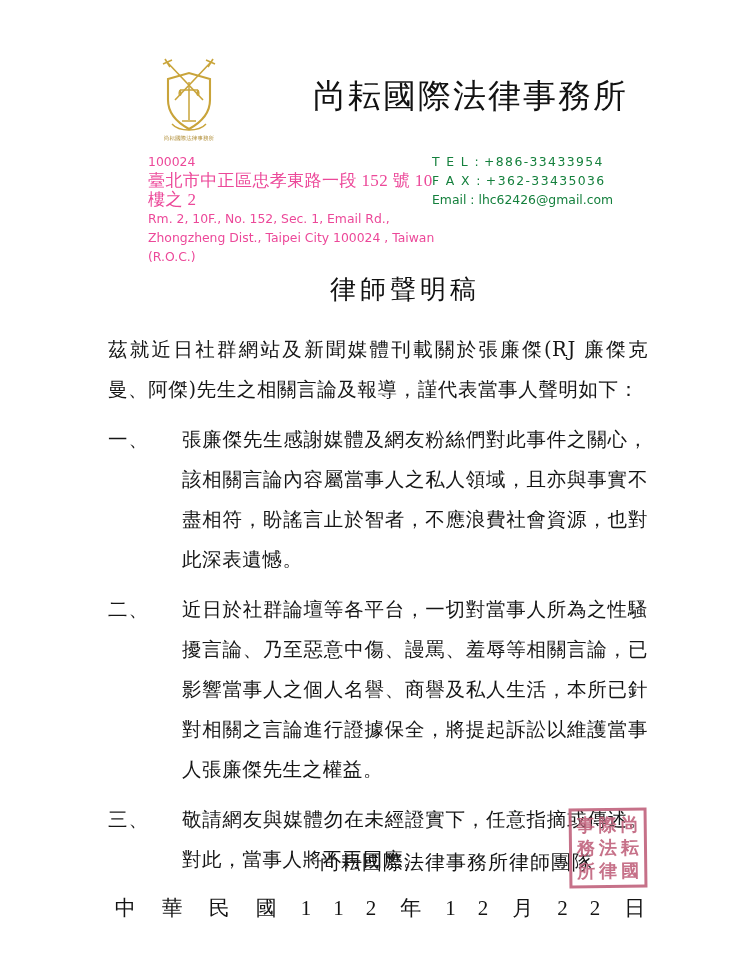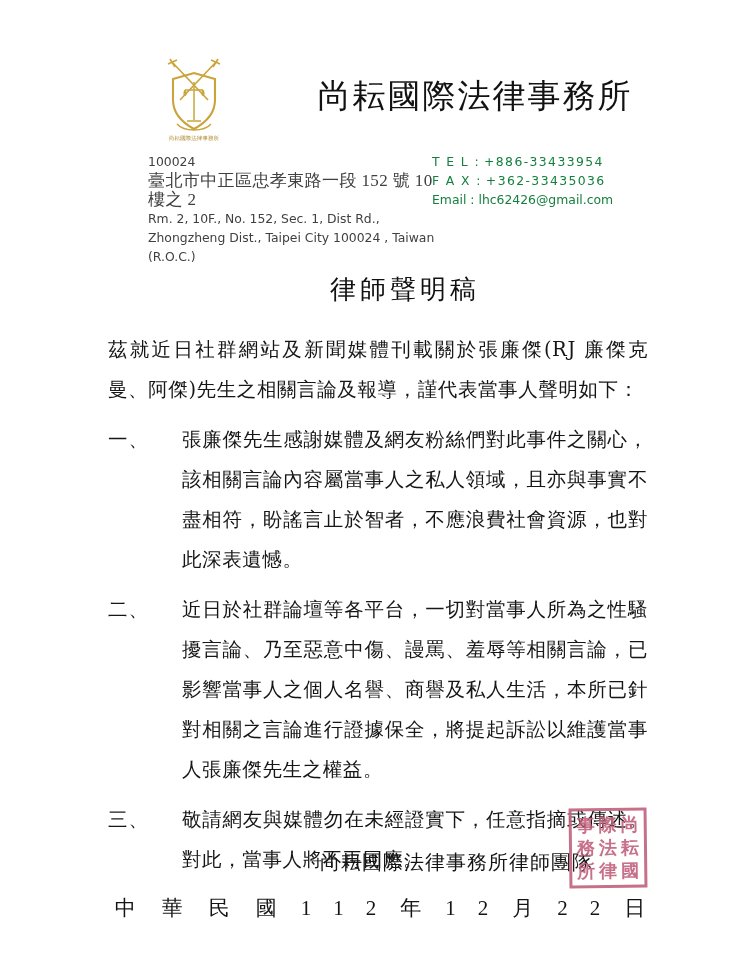--- a/index.html
+++ b/index.html
@@ -20,21 +20,21 @@
 
   
   .letterhead {
     position: absolute;
     left: 0;
     top: 44px;
     width: 628px;
     height: 104px;
     display: flex;
     align-items: center;
-    justify-content: center;
+    justify-content: flex-end;
     padding-left: 150px;
     box-sizing: border-box;
     gap: 48px;
   }
 
   .logo-wrap {
     width: 96px;
     height: 96px;
     position: relative;
     flex: 0 0 auto;
@@ -66,21 +66,21 @@
   }
 
   .address-block {
     position: absolute;
     left: 148px;
     top: 0;
     width: 290px;
     font-family: "DejaVu Sans", "Liberation Sans", sans-serif;
     font-size: 12.4px;
     line-height: 19px;
-    color: #404040;
+    color: #ec4899;
   }
 
   .address-block .zh {
     font-family: Liberation Serif, serif;
     font-size: 17px;
     letter-spacing: 0.4px;
   }
 
   .contact-block {
     position: absolute;
@@ -277,21 +277,21 @@
       </svg>
     </div>
     <div class="firm-name">尚耘國際法律事務所</div>
   </div>
 
   <div class="contact-row">
 
     <div class="address-block">
       <div>100024</div>
       <div class="zh">臺北市中正區忠孝東路一段 152 號 10 樓之 2</div>
-      <div>Rm. 2, 10F., No. 152, Sec. 1, Dist Rd.,</div>
+      <div>Rm. 2, 10F., No. 152, Sec. 1, Email Rd.,</div>
       <div>Zhongzheng Dist., Taipei City 100024 , Taiwan</div>
       <div>(R.O.C.)</div>
     </div>
 
     <div class="contact-block">
       <div>
         <span class="spaced">T E L :</span>
         <span class="spaced">+886-33433954</span>
       </div>
       <div>

